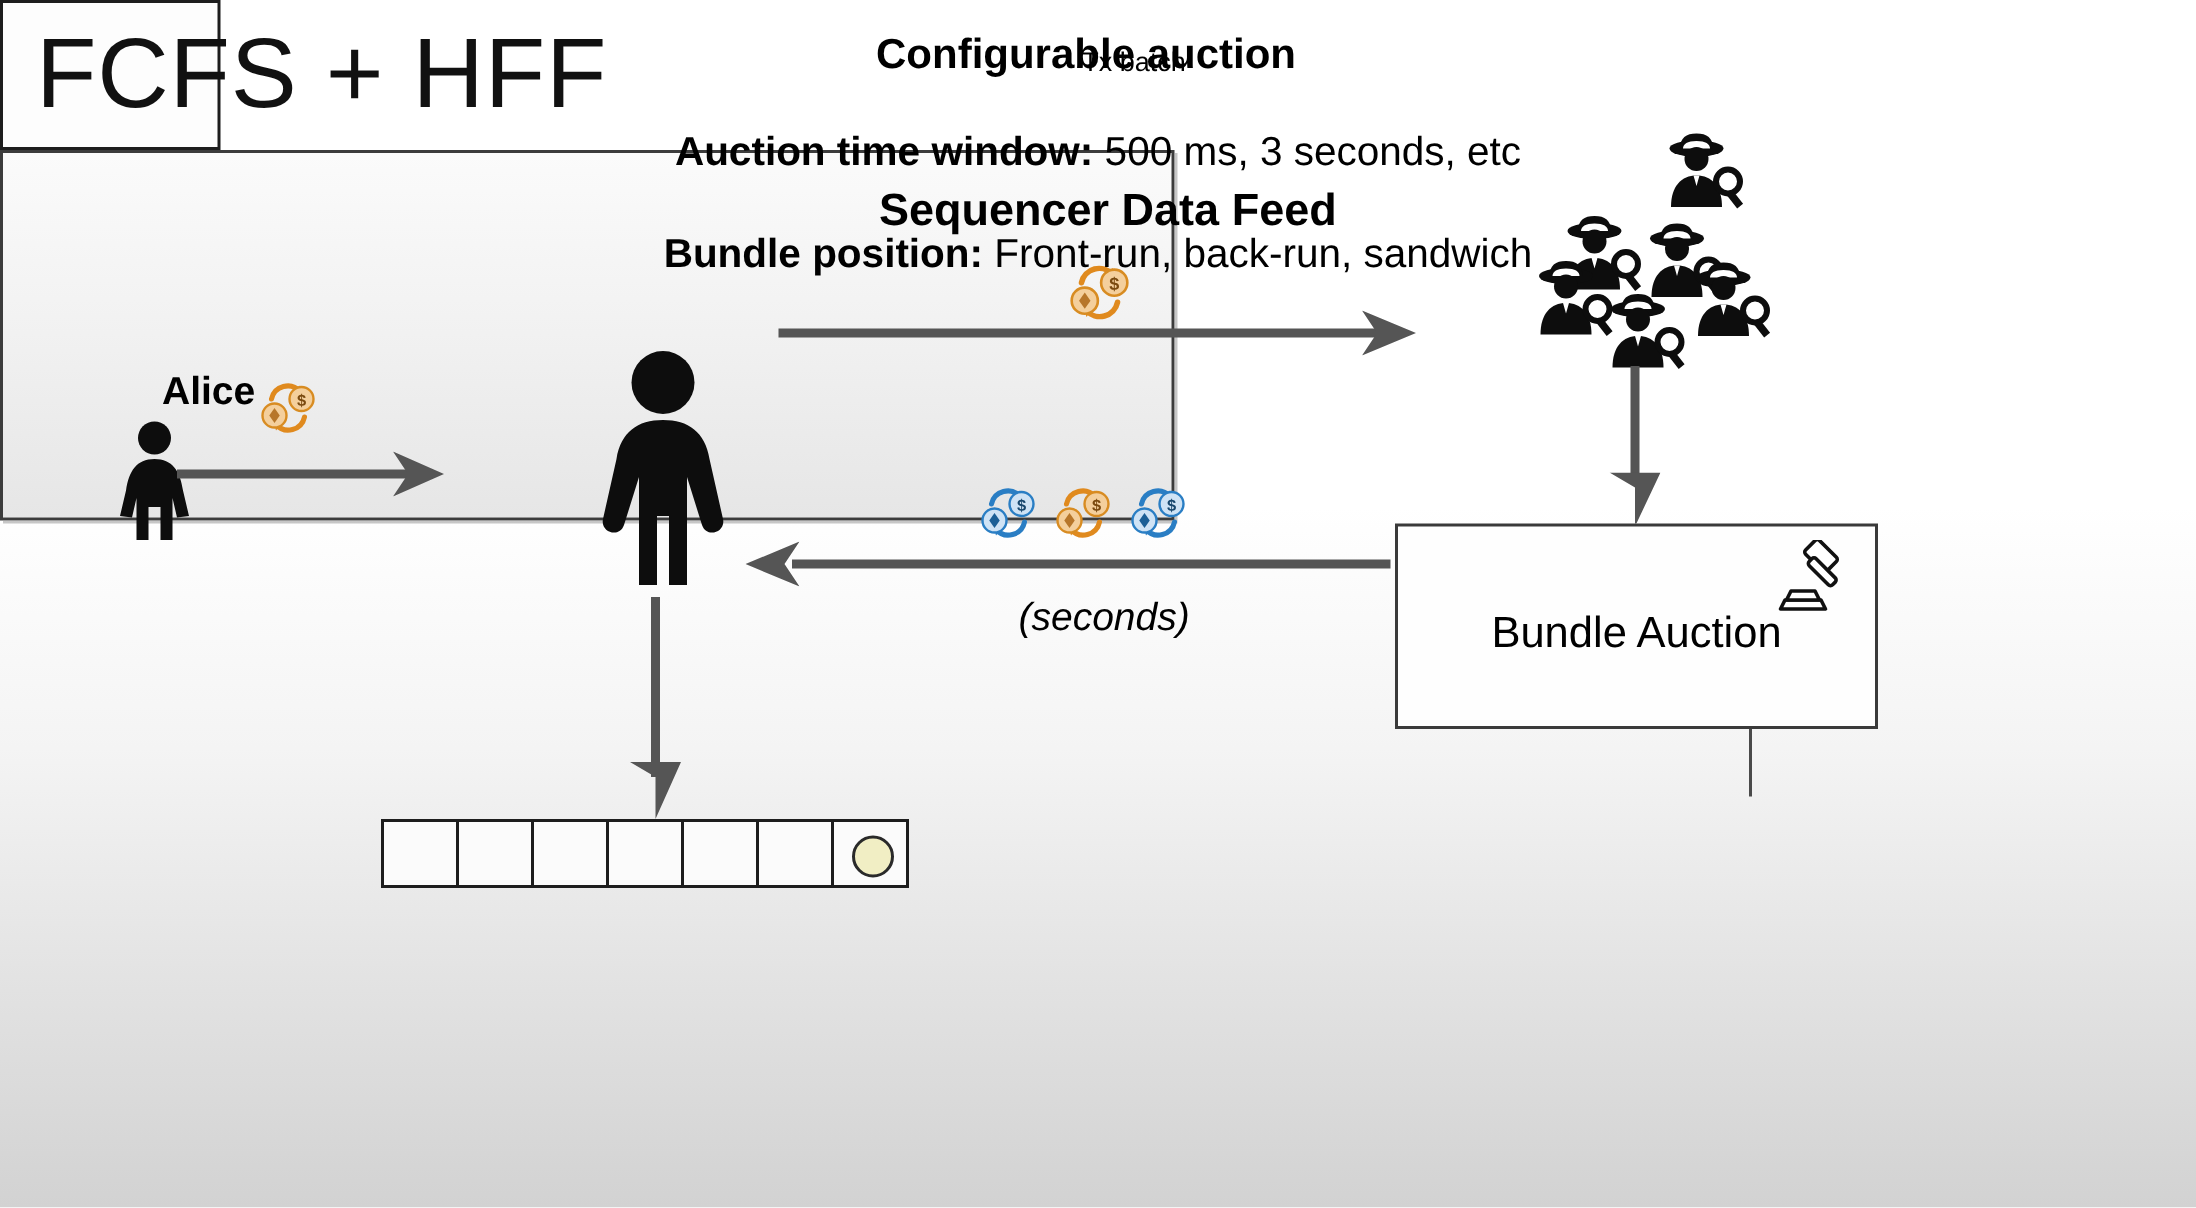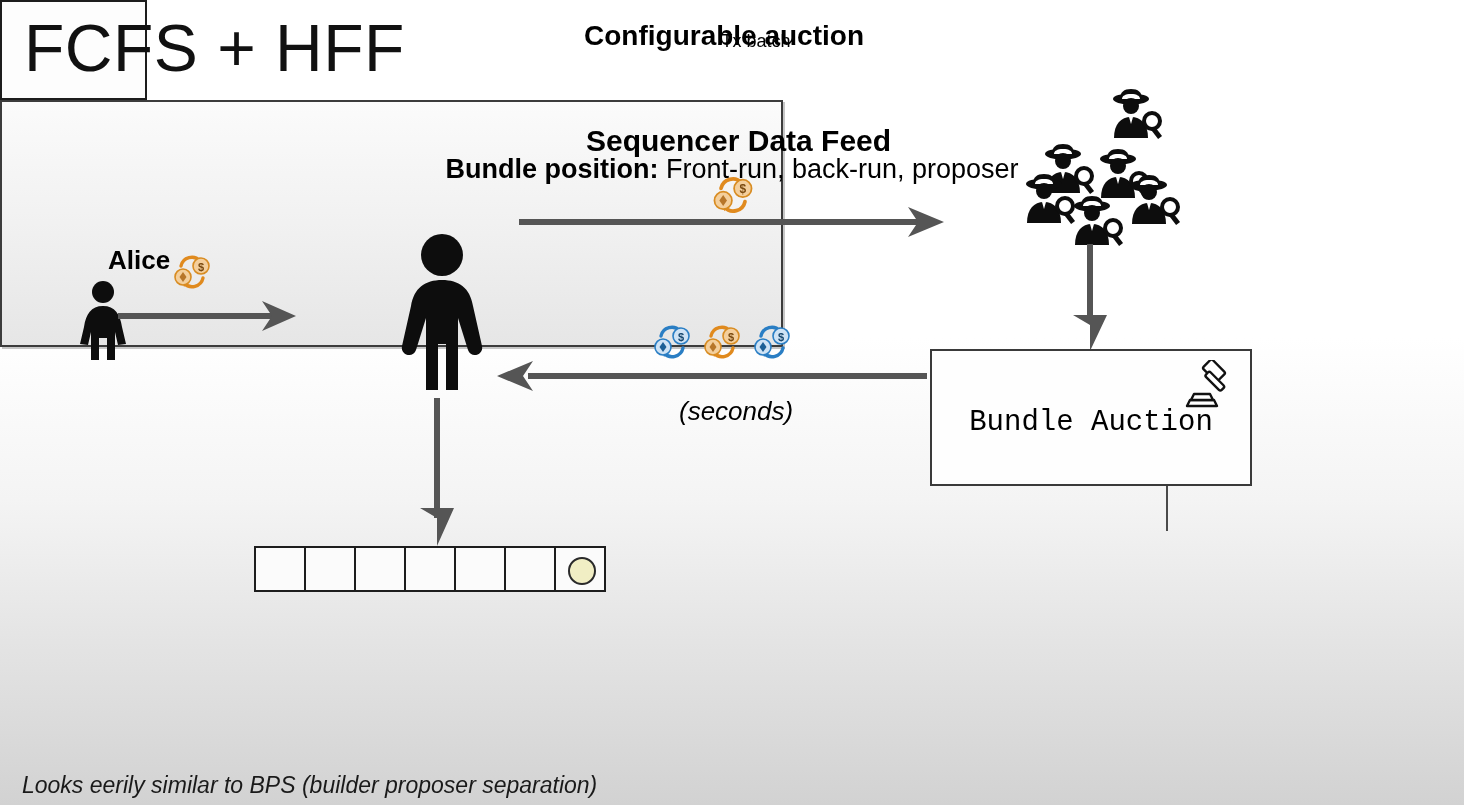--- a/index.html
+++ b/index.html
@@ -76,21 +76,20 @@
     position: absolute;
     left: 0; right: 0; top: 31px;
     text-align: center;
     font-size: 18px;
     margin-left: 48px;
   }
   #bundle-auction-box {
     left: 930px; top: 349px; width: 322px; height: 137px;
     border: 2px solid #3a3a3a;
     background: #fefefe;
-    font-family: Liberation Mono, monospace;
   }
   #bundle-auction-text {
     position: absolute;
     left: 0; right: 0; top: 55px;
     text-align: center;
     font-size: 29px;
   }
   #config-box {
     left: 679px; top: 531px; width: 779px; height: 243px;
     border: 2px solid #3c3c3c;
@@ -382,21 +381,24 @@
           <path d="M18 34 L34 34 L37 40 L15 40 Z"></path>
         </g>
       </svg>
     </div>
   </div>
 
   <div class="thin-connector" style="left:1166px; top:486px; height:45px;"></div>
 
   <div id="config-box">
     <div id="config-title">Configurable auction</div>
+    <div class="config-line" id="config-line-1">
+      <b>Auction time window: </b>
+      <span>500 ms, 3 seconds, etc</span>
+    </div>
     <div class="config-line" id="config-line-2">
       <b>Bundle position: </b>
-      <span>Front-run, back-run, proposer</span>
+      <span>Front-run, back-run, sandwich</span>
     </div>
   </div>
 
-  <div class="lbl-italic" id="footnote">Looks eerily similar to BPS (builder proposer separation)</div>
 
 </div>
 
 </body></html>

